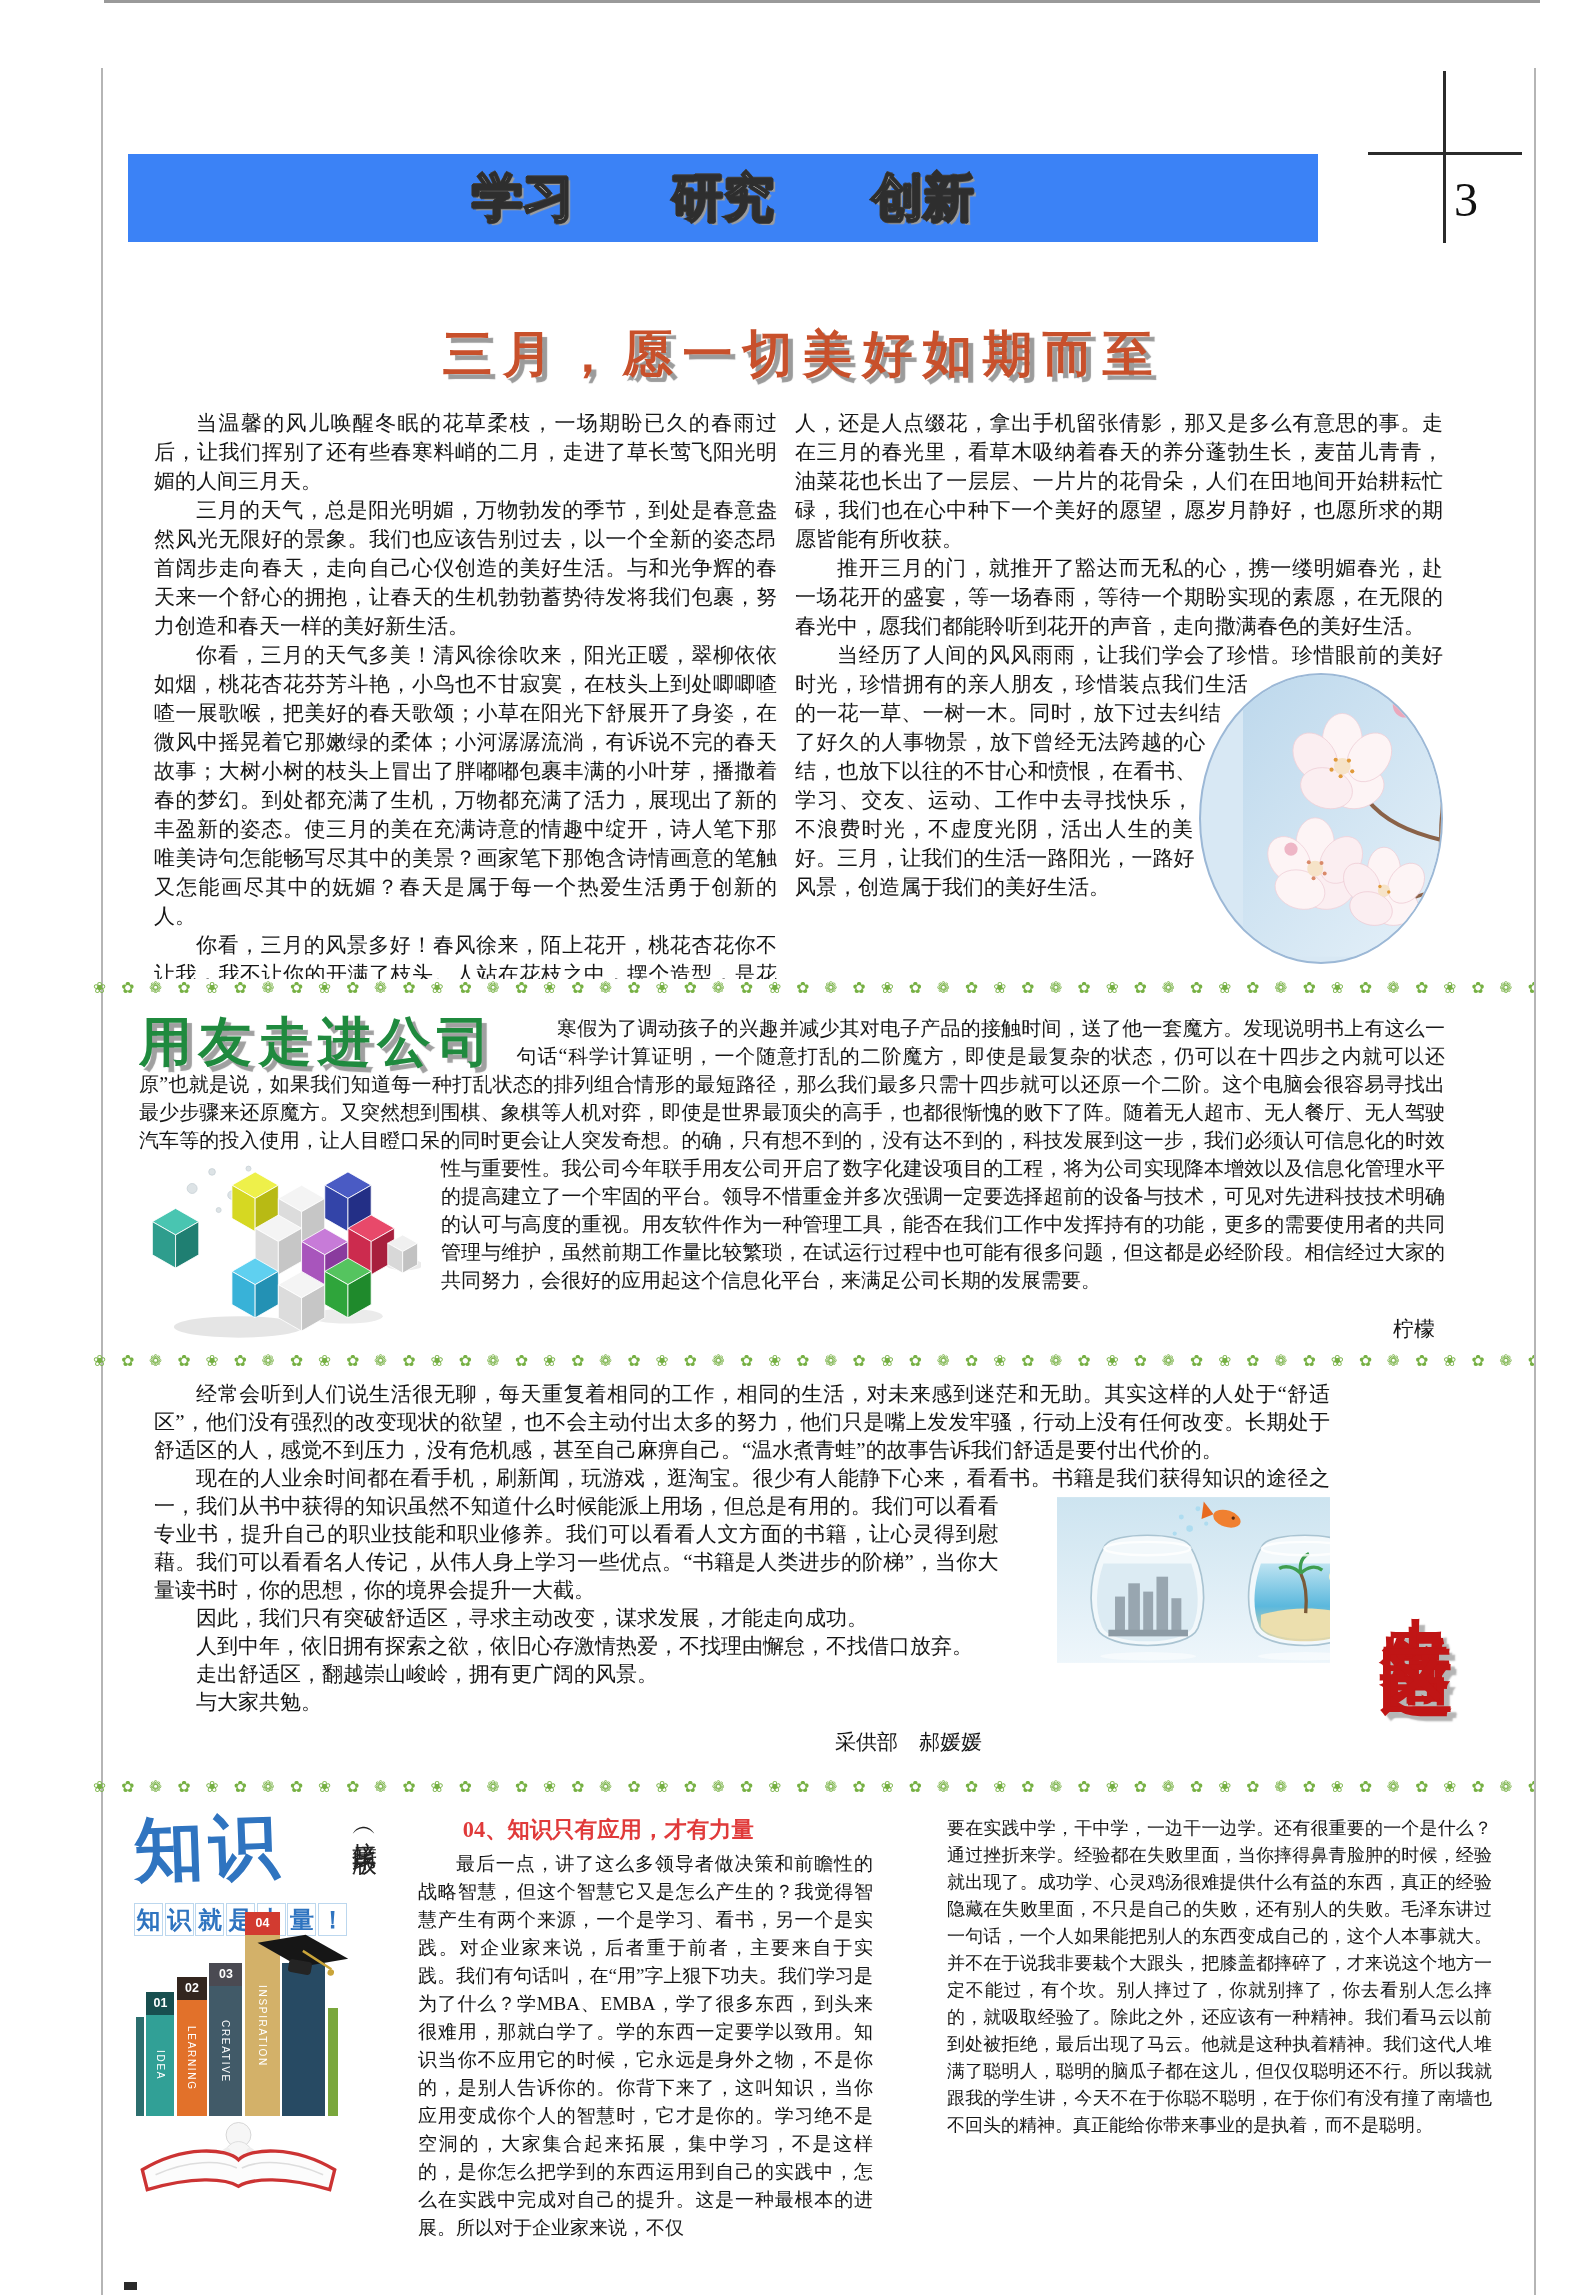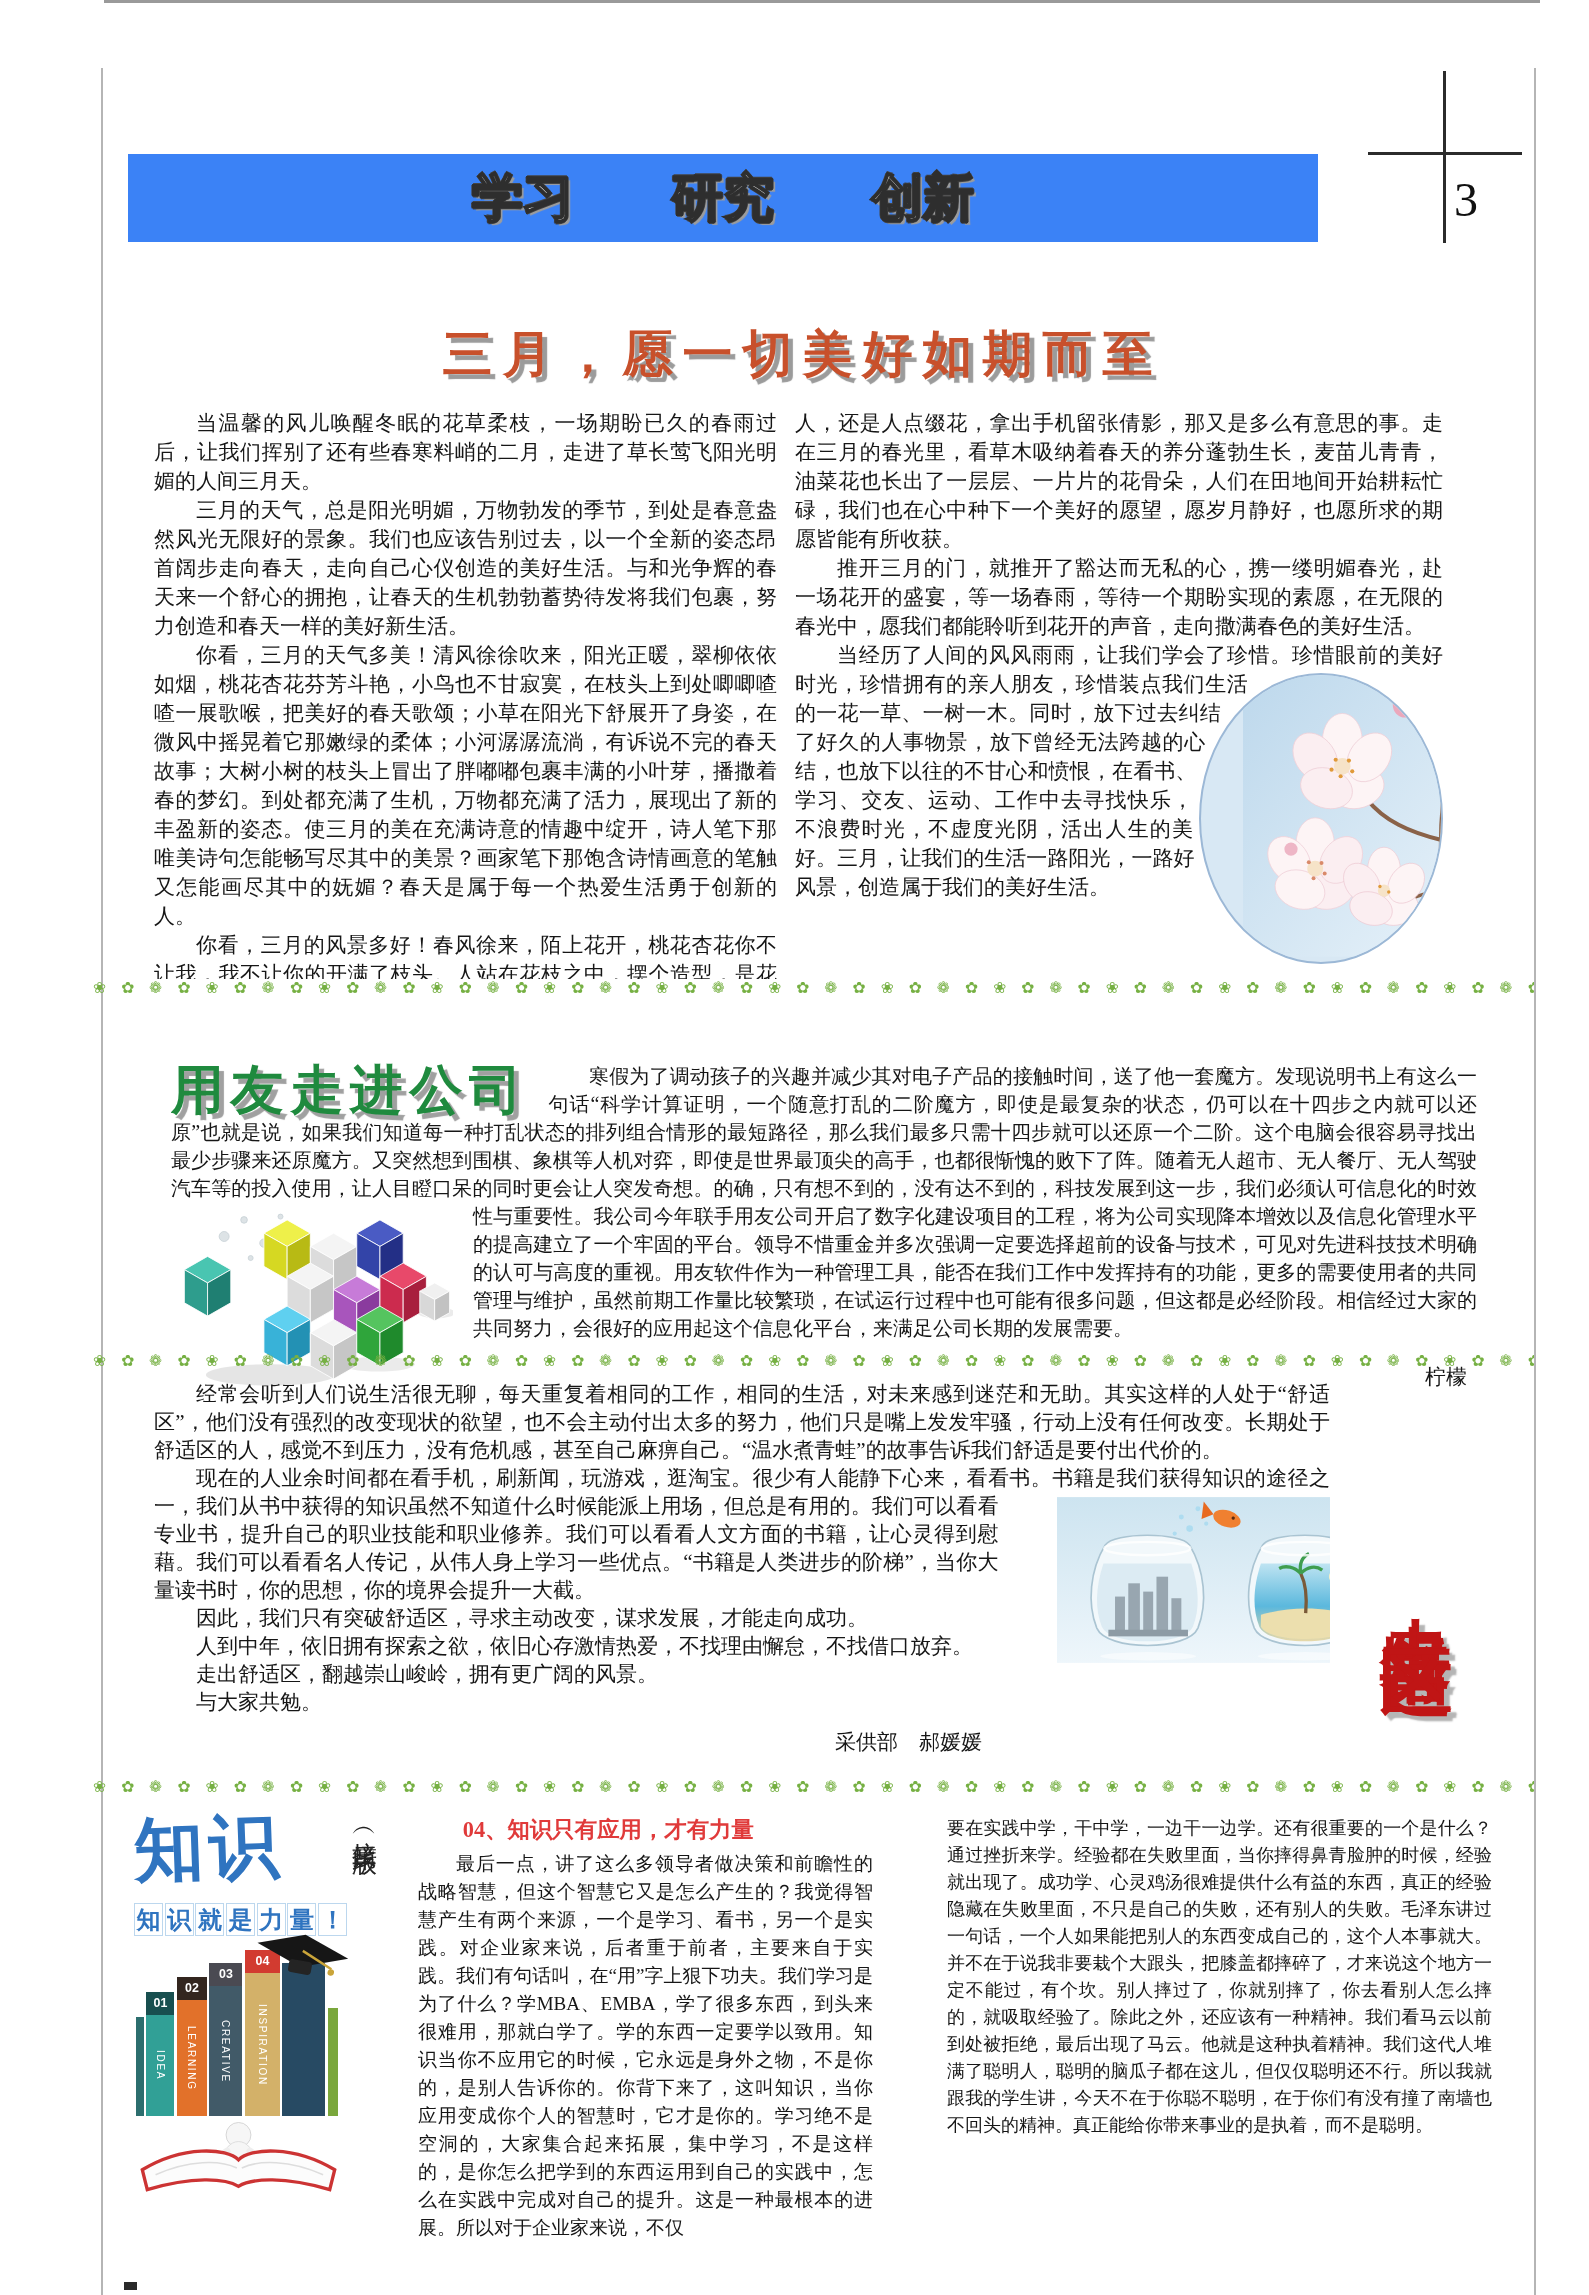--- a/index.html
+++ b/index.html
@@ -28,22 +28,22 @@
   .a1-col2{width:648px;}
   .a1-cols p, .a3 p{margin:0;font-size:21px;line-height:29px;text-align:justify;text-indent:2em;}
   p.noind, .a1-cols p.noind{text-indent:0;}
   .oval-float{float:right;width:240px;height:287px;margin:3.3px 0 6.6px 10px;border-radius:50%;
       border:2.5px solid #9cb8d6;overflow:hidden;shape-outside:ellipse(123px 146px at 50% 50%);background:#d8e8f4;}
   
   .divider{position:absolute;left:93px;width:1441px;height:21.5px;line-height:21.5px;font-size:15.7px;
       letter-spacing:5px;white-space:nowrap;overflow:hidden;font-family:"DejaVu Sans",sans-serif;}
   .div1{top:977px;} .div2{top:1350px;} .div3{top:1776px;}
   
-  .a2{position:absolute;left:139px;top:1062px;width:1306px;height:331px;overflow:hidden;
-      font-size:20px;line-height:28px;text-align:justify;margin-left:32px;}
+  .a2{position:absolute;left:139px;top:1014px;width:1306px;height:331px;overflow:hidden;
+      font-size:20px;line-height:28px;text-align:justify;}
   .a2-title-float{float:left;height:56px;line-height:55px;margin:0 20px 0 0;
       font-family:"Liberation Sans","DejaVu Sans",sans-serif;font-weight:bold;font-size:53px;letter-spacing:6.6px;
       color:#1f8a3e;text-shadow:5px 5px 0.8px #a0a0a0;}
   .cube-float{float:left;width:282px;height:184px;margin:3.3px 20px 3.3px 0;}
   .a2-sign{position:absolute;right:10px;bottom:1.7px;font-size:21px;}
   
   .a3{position:absolute;left:154px;top:1380px;width:1176px;height:396px;overflow:hidden;}
   .a3 p{font-size:21px;line-height:28px;}
   .bowl-float{float:right;width:315px;height:166px;margin:5px 0 6.6px 16.6px;overflow:hidden;}
   .a3-sign{margin-top:11.6px;padding-right:348px;text-align:right;font-size:21px;}
@@ -71,21 +71,21 @@
   .spine{display:flex;flex-direction:column;}
   .spine .num{height:23px;line-height:23px;text-align:center;color:#fff;font-weight:bold;font-size:12.4px;
       font-family:"Liberation Sans",sans-serif;}
   .spine .word{flex:1;writing-mode:vertical-rl;text-orientation:mixed;color:#fff;font-size:10px;
       letter-spacing:1.7px;display:flex;align-items:center;justify-content:center;
       font-family:"Liberation Sans",sans-serif;}
   .sp-thin1{width:8.3px;height:99px;background:#2c6e6e;}
   .sp-01{width:28px;height:124px;} .sp-01 .num{background:#184f4f;} .sp-01 .word{background:#31a096;}
   .sp-02{width:30px;height:139px;} .sp-02 .num{background:#33261f;} .sp-02 .word{background:#e2712a;}
   .sp-03{width:33px;height:153px;} .sp-03 .num{background:#4a4a52;} .sp-03 .word{background:#415a68;}
-  .sp-04{width:35px;height:166px;} .sp-04 .num{background:#d23b30;} .sp-04 .word{background:#d3b169;}
+  .sp-04{width:35px;height:204px;} .sp-04 .num{background:#d23b30;} .sp-04 .word{background:#d3b169;}
   .sp-navy{width:43px;height:153px;background:#274a63;}
   .sp-green{width:10px;height:108px;background:#7aa73c;}
   .cap{position:absolute;top:121px;right:-8.3px;transform:rotate(10deg);}
   .bookfig{position:absolute;bottom:0;left:0;}
 </style>
 </head>
 <body>
 
 <div class="page">
 

